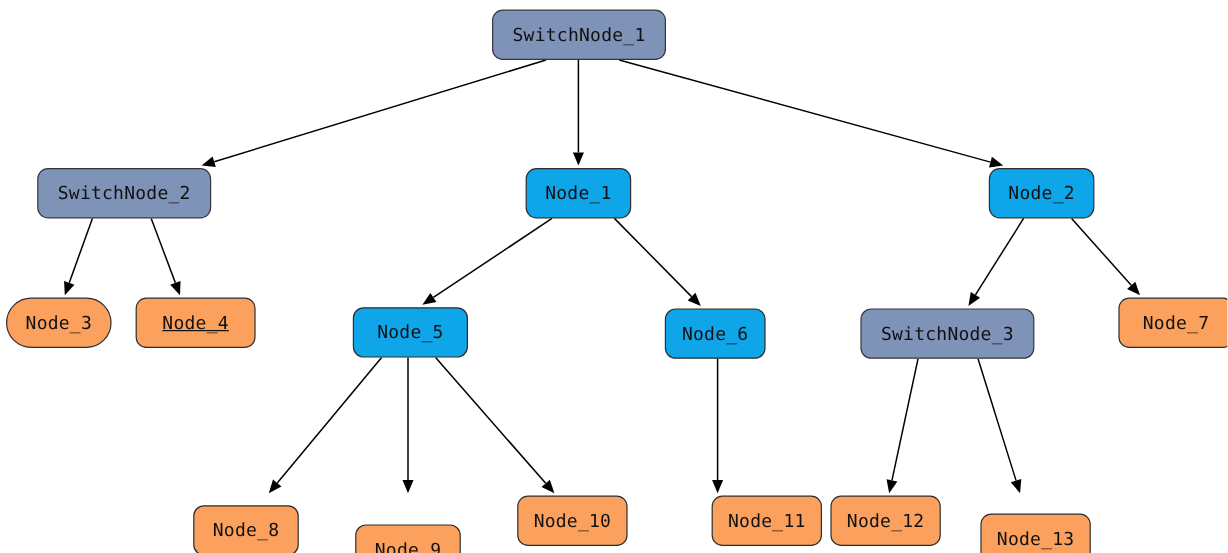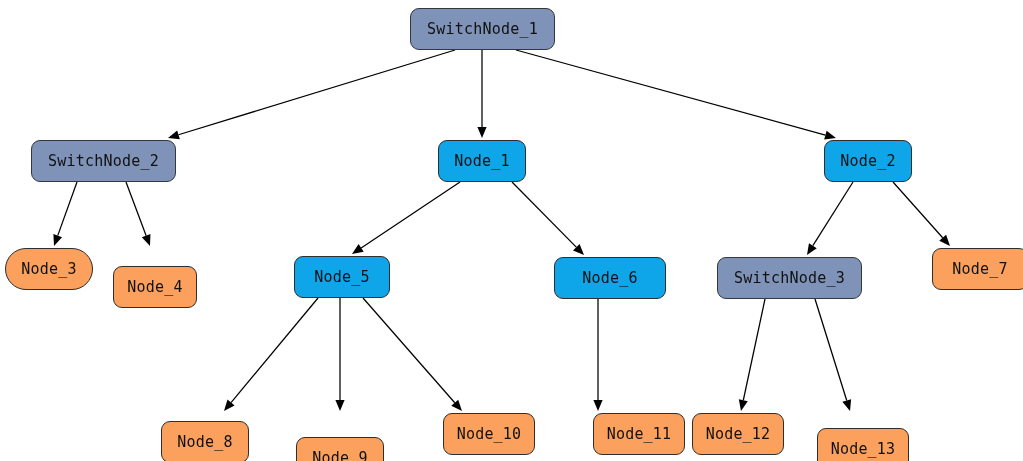--- a/index.html
+++ b/index.html
@@ -124,25 +124,25 @@
         <line class="edge-line" x1="815" y1="299" x2="846.7189750755045" y2="400.50072024161466"></line>
         <polygon class="edge-head" points="850,411 842.3283671765435,401.87278521004004 851.1095829744656,399.1286552731893"></polygon>
       </g>
     </svg>
   <div id="node-layer">
       <div class="node switch" style="left: 410px; top: 8px; width: 145px; height: 42px;">SwitchNode_1</div>
       <div class="node switch" style="left: 31px; top: 140px; width: 145px; height: 42px;">SwitchNode_2</div>
       <div class="node mid" style="left: 438px; top: 140px; width: 88px; height: 42px;">Node_1</div>
       <div class="node mid" style="left: 824px; top: 140px; width: 88px; height: 42px;">Node_2</div>
       <div class="node leaf" style="left: 5px; top: 248px; width: 88px; height: 42px; border-radius: 21px;">Node_3</div>
-      <div class="node leaf" style="left: 113px; top: 266px; width: 84px; height: 42px;">Node_4</div>
+      <div class="node leaf" style="left: 113px; top: 248px; width: 100px; height: 42px; text-decoration: underline;">Node_4</div>
       <div class="node mid" style="left: 294px; top: 256px; width: 96px; height: 42px;">Node_5</div>
-      <div class="node mid" style="left: 554px; top: 257px; width: 112px; height: 42px;">Node_6</div>
+      <div class="node mid" style="left: 554px; top: 257px; width: 84px; height: 42px;">Node_6</div>
       <div class="node switch" style="left: 717px; top: 257px; width: 145px; height: 42px;">SwitchNode_3</div>
       <div class="node leaf" style="left: 932px; top: 248px; width: 96px; height: 42px;">Node_7</div>
       <div class="node leaf" style="left: 161px; top: 421px; width: 88px; height: 42px;">Node_8</div>
       <div class="node leaf" style="left: 296px; top: 437px; width: 88px; height: 42px;">Node_9</div>
-      <div class="node leaf" style="left: 431px; top: 413px; width: 92px; height: 42px; margin-left: 12px;">Node_10</div>
+      <div class="node leaf" style="left: 431px; top: 413px; width: 92px; height: 42px;">Node_10</div>
       <div class="node leaf" style="left: 553px; top: 413px; width: 92px; height: 42px; margin-left: 40px;">Node_11</div>
       <div class="node leaf" style="left: 692px; top: 413px; width: 92px; height: 42px;">Node_12</div>
       <div class="node leaf" style="left: 817px; top: 428px; width: 92px; height: 42px;">Node_13</div>
     </div>
 </div>
 
 </body></html>

